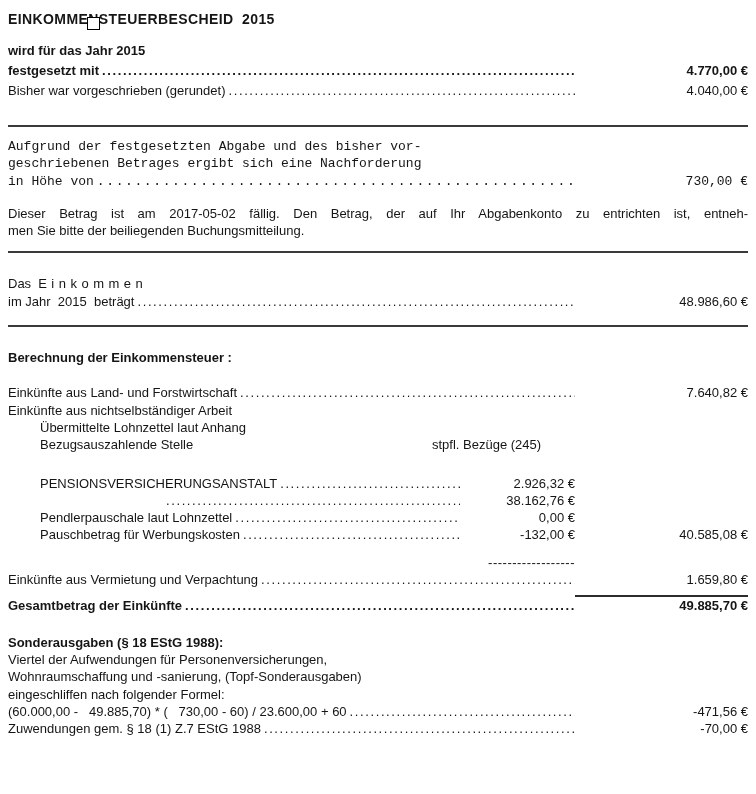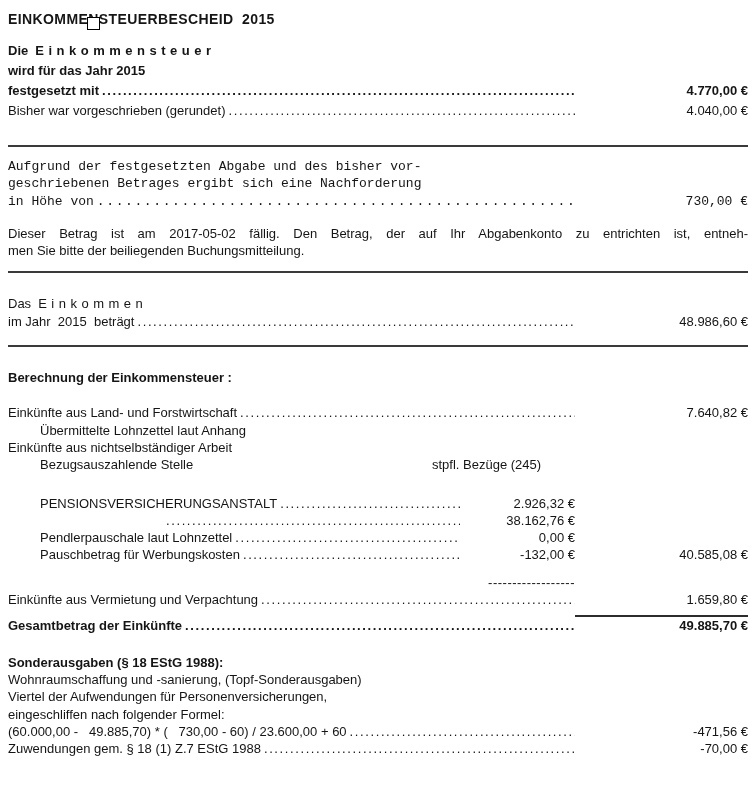--- a/index.html
+++ b/index.html
@@ -51,21 +51,20 @@
 </style>
 </head>
 <body>
 
 <div class="page">
 
   <div class="doc-title">EINKOMMENSTEUERBESCHEID  2015</div>
   <span class="glyph-box"></span>
 
   <div class="sec1">
-    <div class="b"><span class="prefix">Die</span><span class="sp">Einkommensteuer</span></div>
     <div class="b t">wird für das Jahr 2015</div>
     <div class="row b">
       <span class="lbl">festgesetzt mit</span>
       <span class="leader"></span>
       <span class="amt">4.770,00 €</span>
     </div>
     <div class="row">
       <span class="lbl">Bisher war vorgeschrieben (gerundet)</span>
       <span class="leader"></span>
       <span class="amt">4.040,00 €</span>
@@ -103,22 +102,22 @@
   <hr class="rule hr3">
 
   <div class="b calc-head">Berechnung der Einkommensteuer :</div>
 
   <div class="calc-rows">
     <div class="row">
       <span class="lbl">Einkünfte aus Land- und Forstwirtschaft</span>
       <span class="leader"></span>
       <span class="amt">7.640,82 €</span>
     </div>
+    <div class="t">Einkünfte aus nichtselbständiger Arbeit</div>
     <div class="t ind">Übermittelte Lohnzettel laut Anhang</div>
-    <div class="t">Einkünfte aus nichtselbständiger Arbeit</div>
     <div class="rel">
       <span class="t ind">Bezugsauszahlende Stelle</span>
       <span class="stelle-note">stpfl. Bezüge (245)</span>
     </div>
   </div>
 
   <div class="pva-group">
     <div class="row">
       <span class="lbl ind">PENSIONSVERSICHERUNGSANSTALT</span>
       <span class="leader"></span>
@@ -158,22 +157,22 @@
   <div class="subrule"></div>
 
   <div class="row b gesamt">
     <span class="lbl">Gesamtbetrag der Einkünfte</span>
     <span class="leader"></span>
     <span class="amt">49.885,70 €</span>
   </div>
 
   <div class="sonder">
     <div class="b t">Sonderausgaben (§ 18 EStG 1988):</div>
+    <div class="t">Viertel der Aufwendungen für Personenversicherungen,</div>
     <div class="t">Wohnraumschaffung und -sanierung, (Topf-Sonderausgaben)</div>
-    <div class="t">Viertel der Aufwendungen für Personenversicherungen,</div>
     <div class="t">eingeschliffen nach folgender Formel:</div>
     <div class="row">
       <span class="lbl">(60.000,00 -   49.885,70) * (   730,00 - 60) / 23.600,00 + 60</span>
       <span class="leader"></span>
       <span class="amt">-471,56 €</span>
     </div>
     <div class="row">
       <span class="lbl">Zuwendungen gem. § 18 (1) Z.7 EStG 1988</span>
       <span class="leader"></span>
       <span class="amt">-70,00 €</span>

